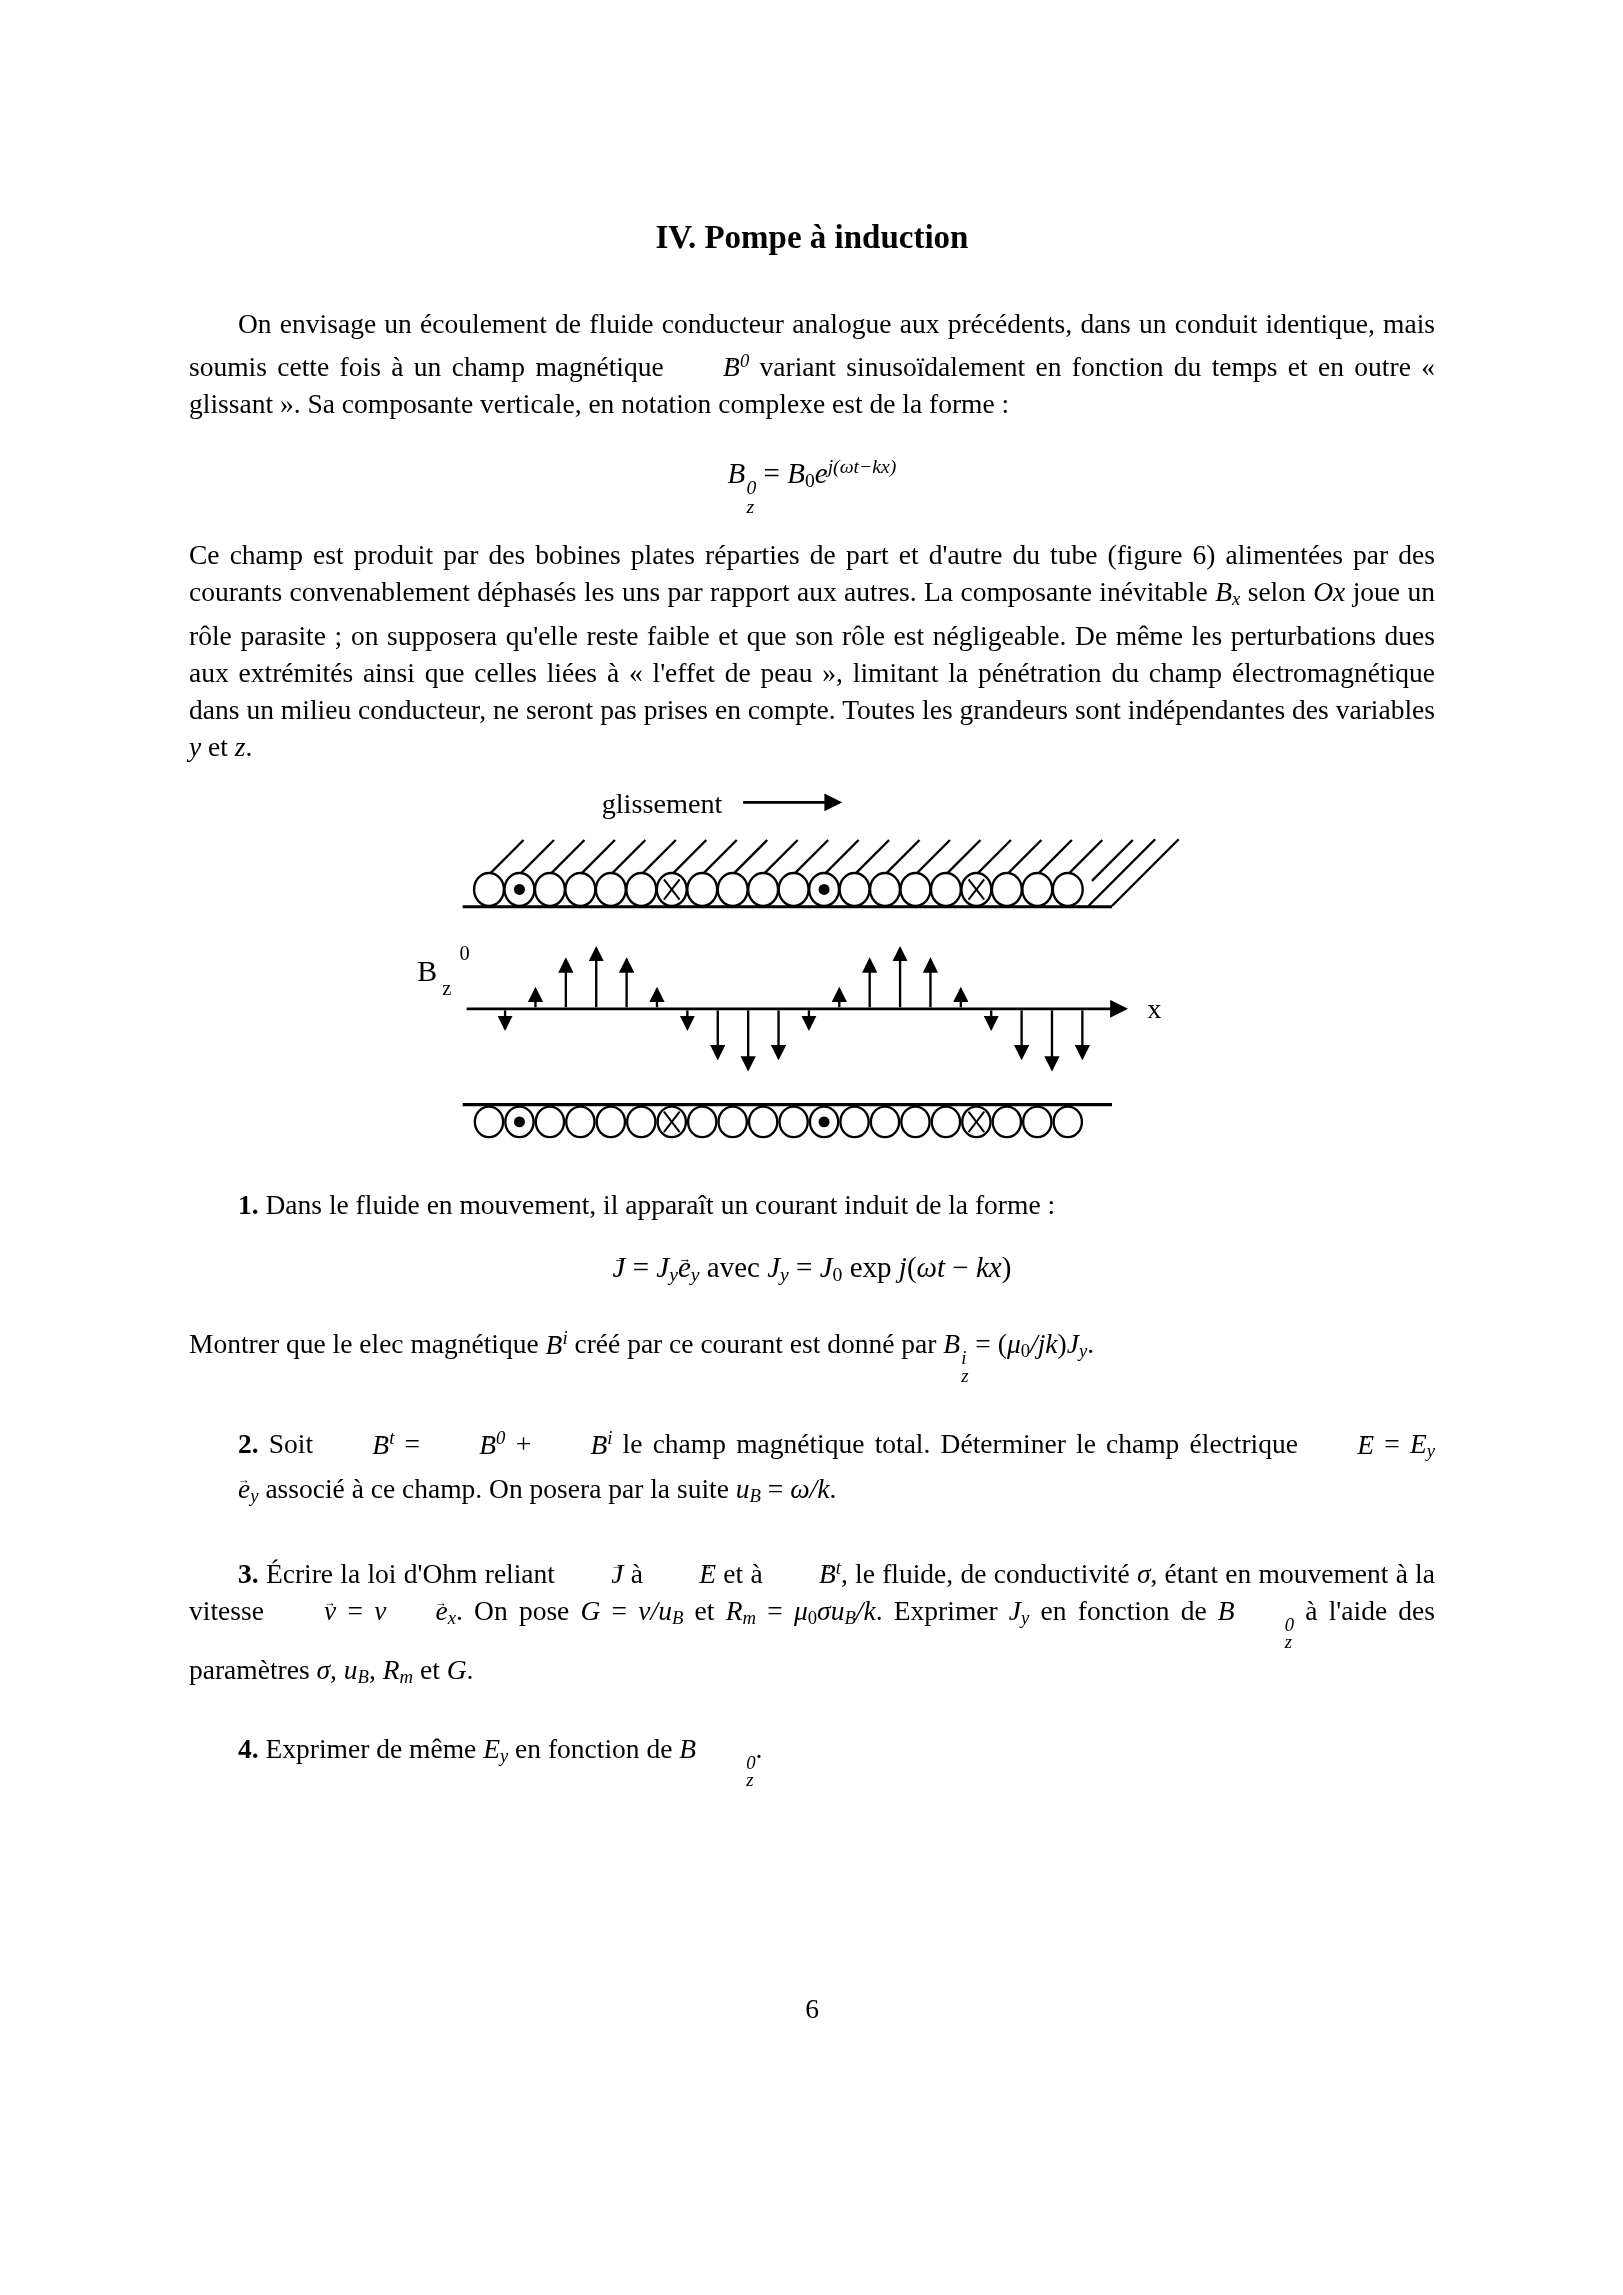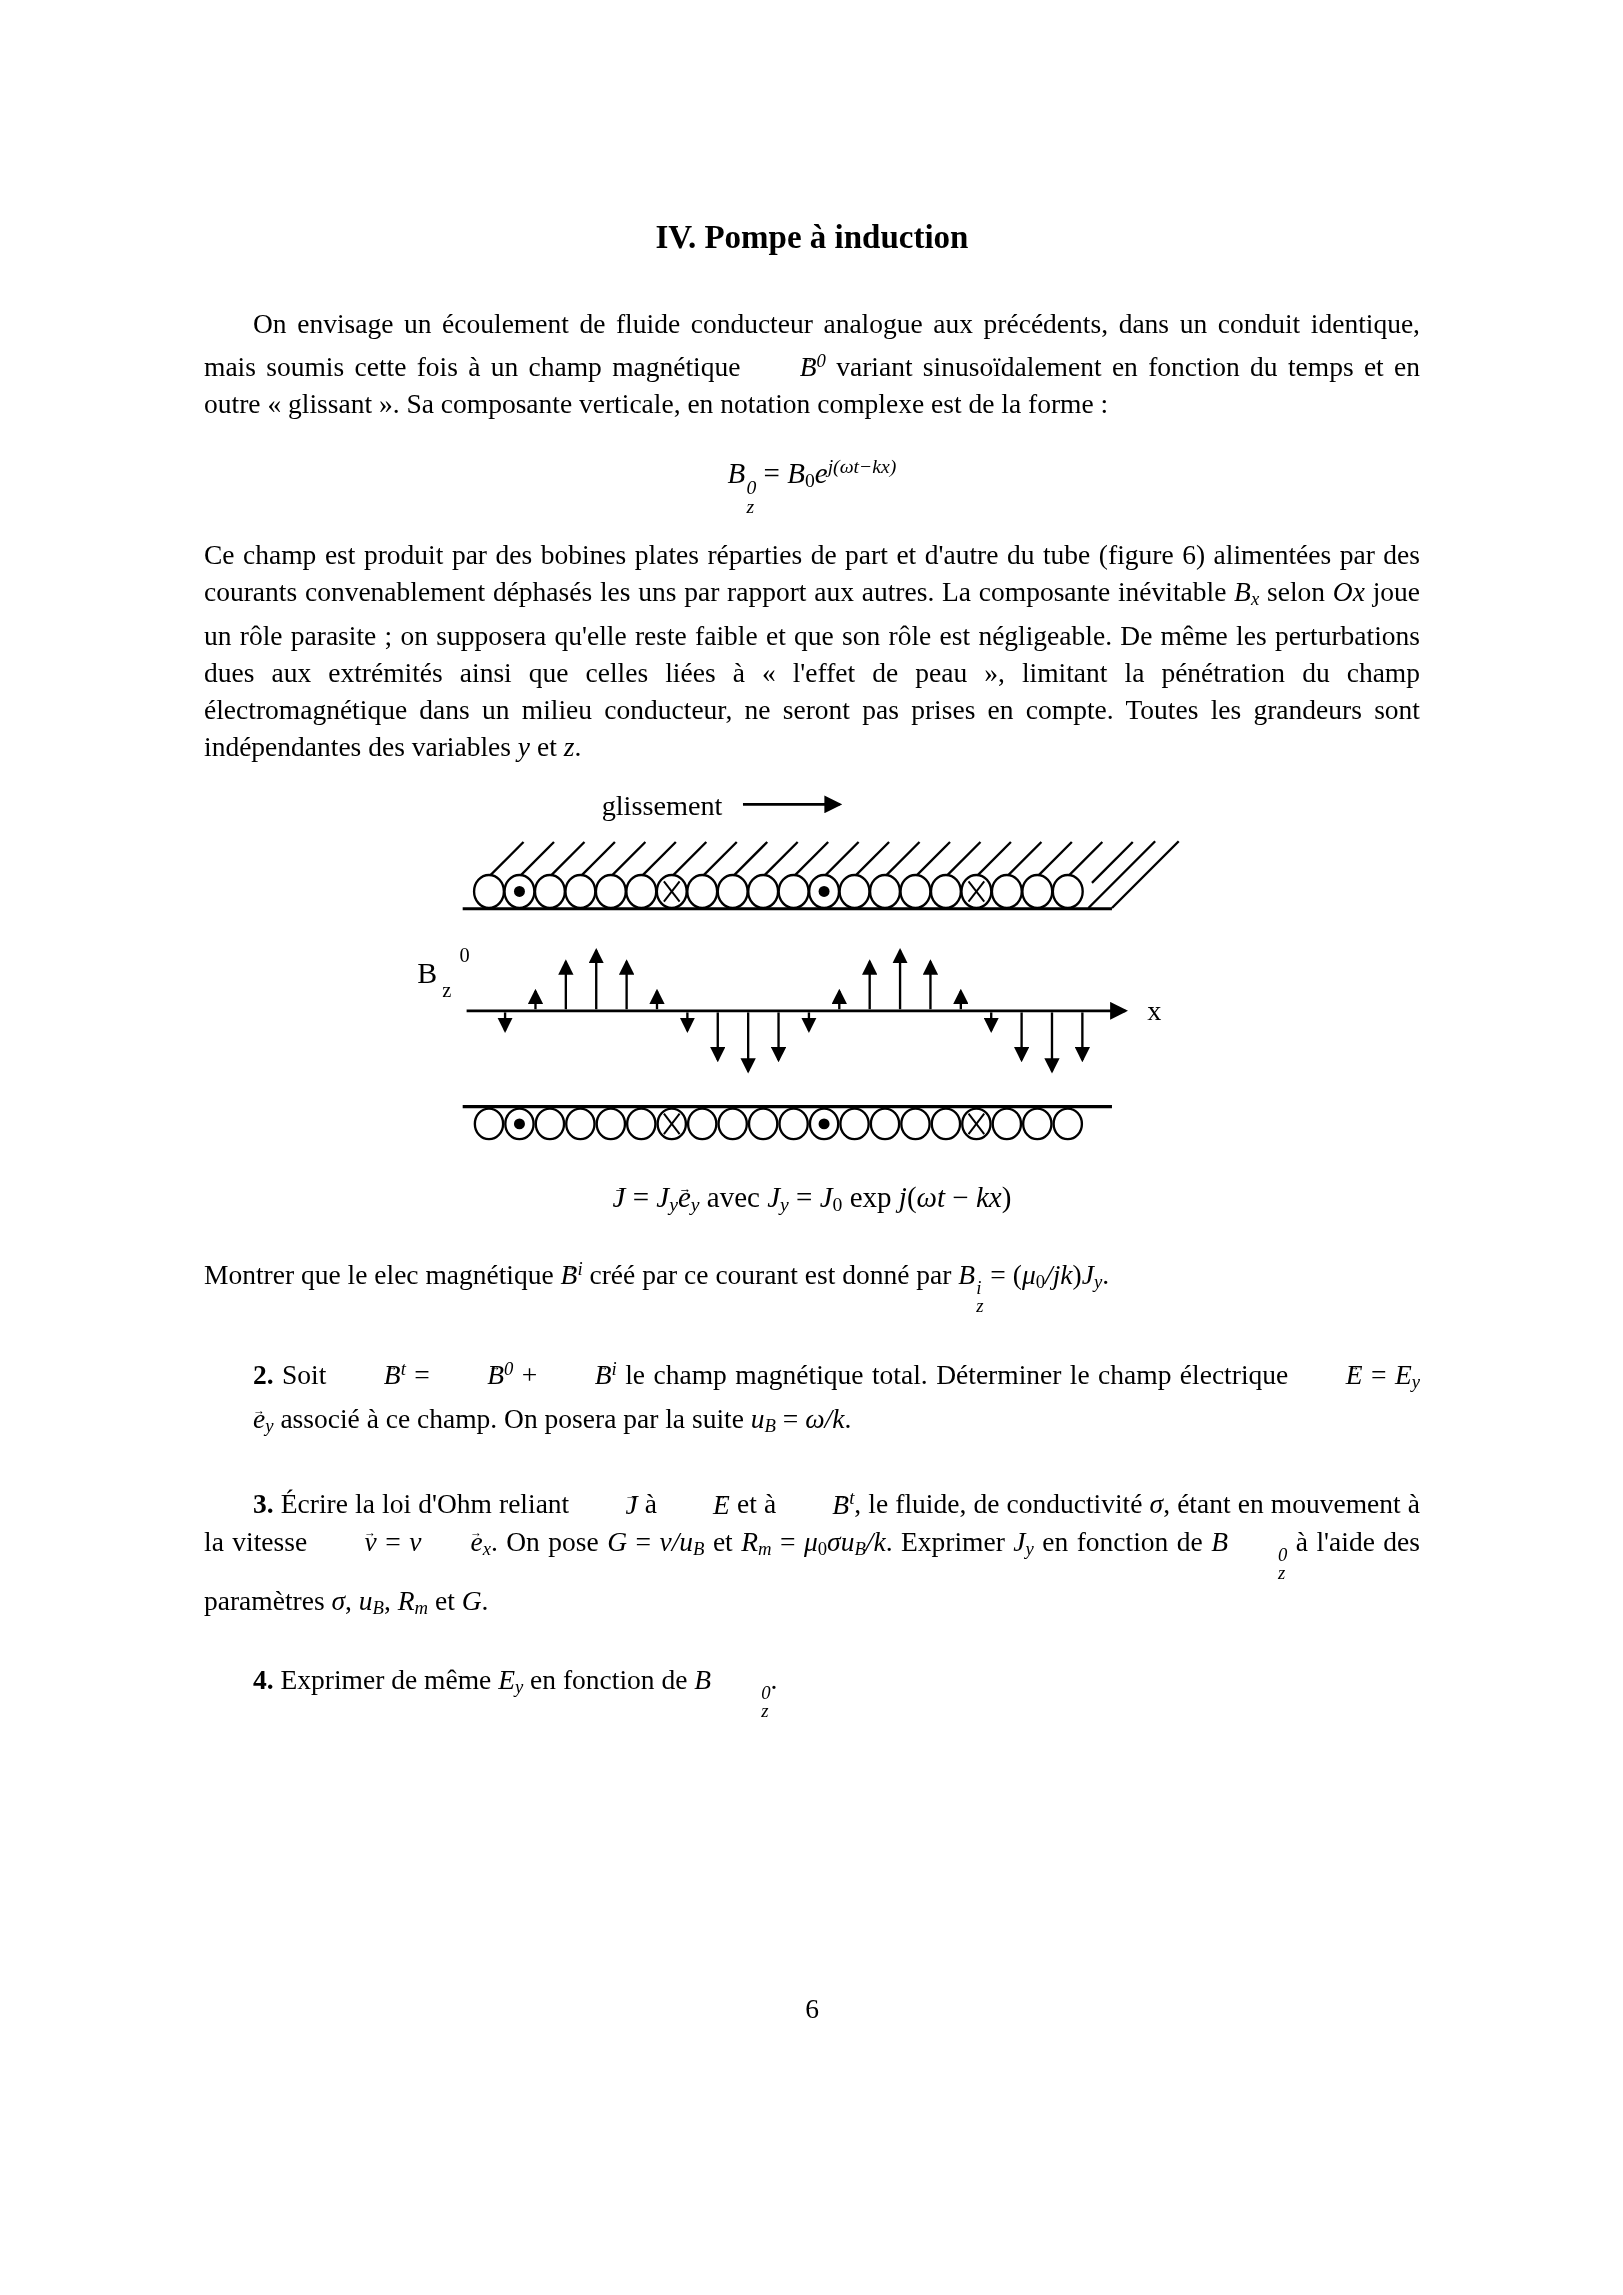--- a/index.html
+++ b/index.html
@@ -1,20 +1,20 @@
 <!DOCTYPE html>
 <html lang="fr" style="font-size:12.6px"><head>
 <meta charset="utf-8">
 <style>
   html,body{margin:0;padding:0;background:#ffffff;}
   .page{position:relative;width:1624px;height:2295px;background:#ffffff;color:#000;
         font-family:"Liberation Serif","DejaVu Serif",serif;overflow:hidden;}
   .content{position:absolute;left:189px;top:0;width:1246px;padding-top:218px;}
   .heading{font-size:33px;font-weight:bold;text-align:center;margin:0;line-height:38px;}
-  .para{font-size:27.5px;line-height:37px;text-align:justify;margin:15px;}
+  .para{font-size:27.5px;line-height:37px;text-align:justify;margin:0;}
   .indent{text-indent:49px;}
   .equation{font-size:29px;text-align:center;margin:19px 0 0;line-height:50px;}
   .caption{font-size:28px;font-style:italic;text-align:center;width:786px;margin:23.6px 0 0 212px;}
   .figwrap{width:786px;margin:12.6px 0 0 212px;text-decoration:underline;}
   .intro{margin-top:49px;}
   .body{margin-top:20.4px;}
   .sect{margin-top:46px;}
   .q{margin-top:35px;}
   
   .rm{}
@@ -148,20 +148,21 @@
           <line x1="557.7" y1="292" x2="557.7" y2="268.823725421879" stroke="#000" stroke-width="3" marker-end="url(#ah)"></line>
           <line x1="596.4000000000001" y1="292" x2="596.4000000000001" y2="231.32372542187898" stroke="#000" stroke-width="3" marker-end="url(#ah)"></line>
           <line x1="635.1" y1="292" x2="635.1" y2="217" stroke="#000" stroke-width="3" marker-end="url(#ah)"></line>
           <line x1="673.8000000000001" y1="292" x2="673.8000000000001" y2="231.32372542187892" stroke="#000" stroke-width="3" marker-end="url(#ah)"></line>
           <line x1="712.5" y1="292" x2="712.5" y2="268.8237254218789" stroke="#000" stroke-width="3" marker-end="url(#ah)"></line>
           <line x1="751.2" y1="296" x2="751.2" y2="319.176274578121" stroke="#000" stroke-width="3" marker-end="url(#ah)"></line>
           <line x1="789.9000000000001" y1="296" x2="789.9000000000001" y2="356.676274578121" stroke="#000" stroke-width="3" marker-end="url(#ah)"></line>
           <line x1="828.6" y1="296" x2="828.6" y2="371" stroke="#000" stroke-width="3" marker-end="url(#ah)"></line>
           <line x1="867.3000000000001" y1="296" x2="867.3000000000001" y2="356.6762745781211" stroke="#000" stroke-width="3" marker-end="url(#ah)"></line>
         </svg></div>
+      <div class="para q indent"><span class="bf">1.</span><span class="rm"> Dans le fluide en mouvement, il apparaît un courant induit de la forme :</span></div>
       <div class="equation"><span class="vec">J</span><span class="rm"> = </span><span class="it">J</span><span class="sb">y</span><span class="vec">e</span><span class="sb">y</span><span class="rm"> avec </span><span class="it">J</span><span class="sb">y</span><span class="rm"> = </span><span class="it">J</span><span class="sbr">0</span><span class="rm"> exp </span><span class="it">j</span><span class="rm">(</span><span class="it">ωt</span><span class="rm"> − </span><span class="it">kx</span><span class="rm">)</span></div>
       <div class="para body"><span class="rm">Montrer que le elec magnétique </span><span class="vec">B</span><span class="sp">i</span><span class="rm"> créé par ce courant est donné par </span><span class="it">B</span><span class="ss">
           <span>i</span>
           <span>z</span>
         </span><span class="rm"> = (</span><span class="it">μ</span><span class="sbr">0</span><span class="it">/jk</span><span class="rm">)</span><span class="it">J</span><span class="sb">y</span><span class="rm">.</span></div>
       <div class="para q indent"><span class="bf">2.</span><span class="rm"> Soit </span><span class="vec">B</span><span class="sp">t</span><span class="rm"> = </span><span class="vec">B</span><span class="sp">0</span><span class="rm"> + </span><span class="vec">B</span><span class="sp">i</span><span class="rm"> le champ magnétique total. Déterminer le champ électrique </span><span class="vec">E</span><span class="rm"> = </span><span class="it">E</span><span class="sb">y</span><span class="vec">e</span><span class="sb">y</span><span class="rm"> associé à ce champ. On posera par la suite </span><span class="it">u</span><span class="sb">B</span><span class="rm"> = </span><span class="it">ω/k</span><span class="rm">.</span></div>
       <div class="para q indent"><span class="bf">3.</span><span class="rm"> Écrire la loi d'Ohm reliant </span><span class="vec">J</span><span class="rm"> à </span><span class="vec">E</span><span class="rm"> et à </span><span class="vec">B</span><span class="sp">t</span><span class="rm">, le fluide, de conductivité </span><span class="it">σ</span><span class="rm">, étant en mouvement à la vitesse </span><span class="vec">v</span><span class="rm"> = </span><span class="it">v</span><span class="vec">e</span><span class="sb">x</span><span class="rm">. On pose </span><span class="it">G</span><span class="rm"> = </span><span class="it">v/u</span><span class="sb">B</span><span class="rm"> et </span><span class="it">R</span><span class="sb">m</span><span class="rm"> = </span><span class="it">μ</span><span class="sbr">0</span><span class="it">σu</span><span class="sb">B</span><span class="it">/k</span><span class="rm">. Exprimer </span><span class="it">J</span><span class="sb">y</span><span class="rm"> en fonction de </span><span class="it">B</span><span class="ss">
           <span>0</span>
           <span>z</span>
         </span><span class="rm"> à l'aide des paramètres </span><span class="it">σ</span><span class="rm">, </span><span class="it">u</span><span class="sb">B</span><span class="rm">, </span><span class="it">R</span><span class="sb">m</span><span class="rm"> et </span><span class="it">G</span><span class="rm">.</span></div>

